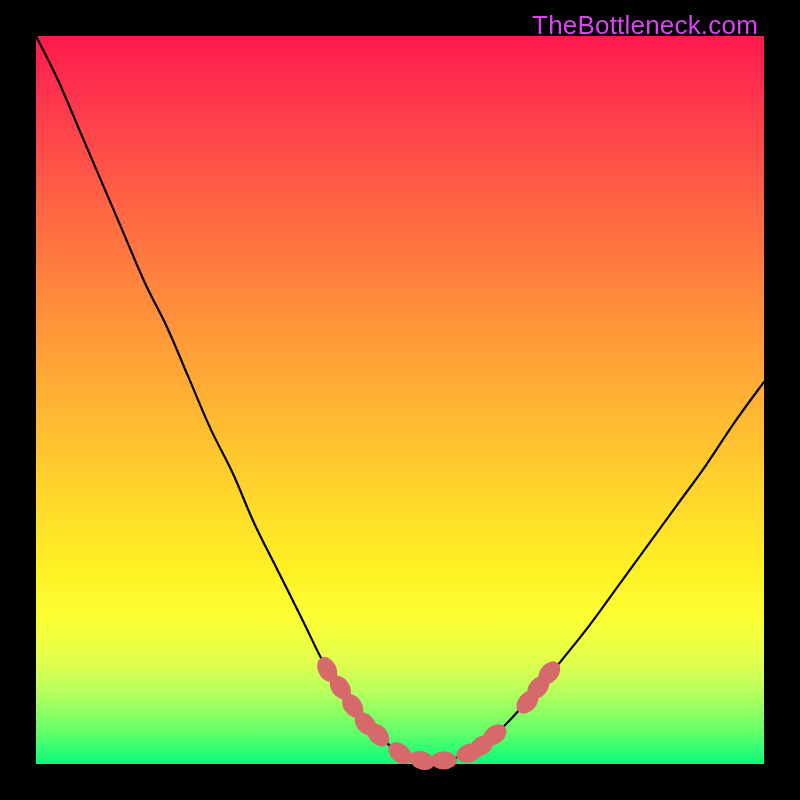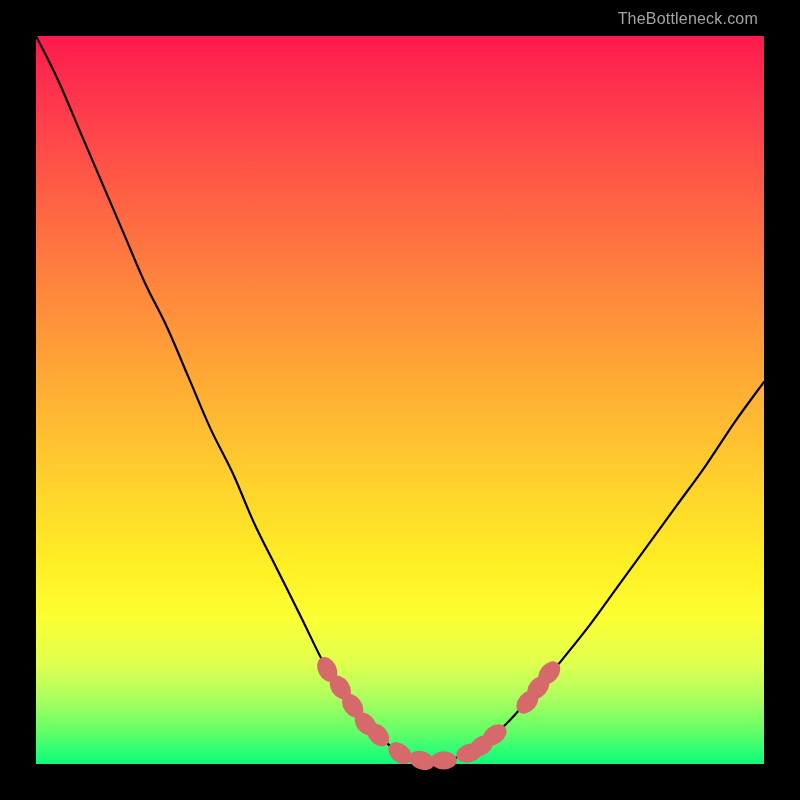--- a/index.html
+++ b/index.html
@@ -42,22 +42,22 @@
       #8cff63 93%,
       #5cff6a 96%,
       #30ff74 98%,
       #10f97a 100%
     );
   }
   .watermark {
     position: absolute;
     top: 10px;
     right: 42px;
-    color: #a3a3a3;
-    font-size: 16px;
+    color: #d946ef;
+    font-size: 26px;
     letter-spacing: 0.2px;
     font-weight: 500;
   }
   svg.overlay {
     position: absolute;
     left: 0; top: 0;
     width: 728px;
     height: 728px;
     overflow: visible;
   }

